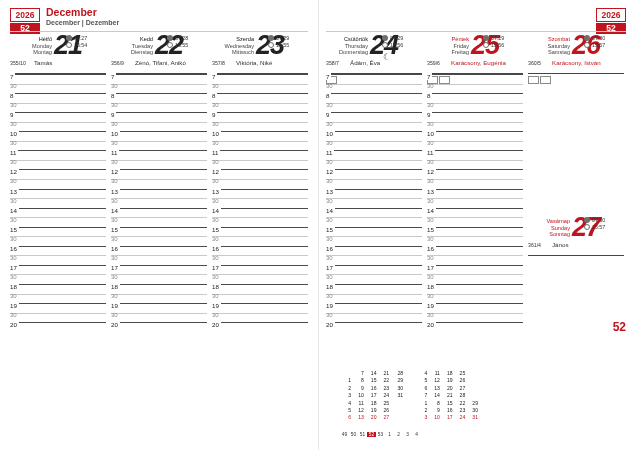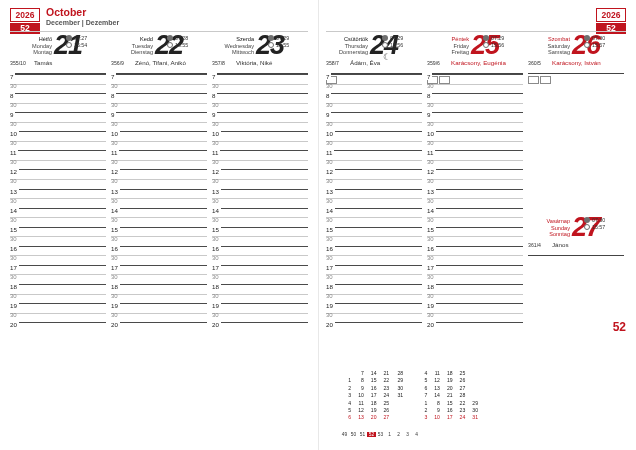--- a/index.html
+++ b/index.html
@@ -101,21 +101,21 @@
     <div class="yr">2026</div>
     <div class="wk">52</div>
   </div>
 
   <div class="year-badge right-badge">
     <div class="yr">2026</div>
     <div class="wk">52</div>
   </div>
 
   <div class="month-title">
-    <div class="m1">October</div>
+    <div class="m1">December</div>
     <div class="m2">December | Dezember</div>
   </div>
   <div class="hdr-rule l"></div>
   <div class="hdr-rule r"></div>
 
   <div class="col c1">
     <div class="dayhead">
       <div class="dnames">
         <div class="hu">Hétfő</div>
         <div class="en">Monday</div>

